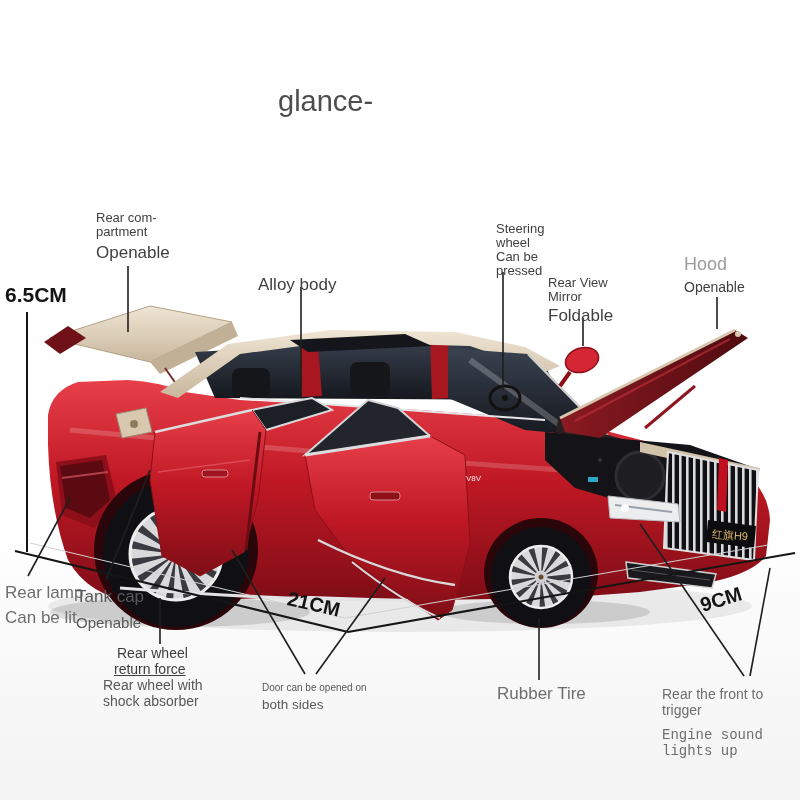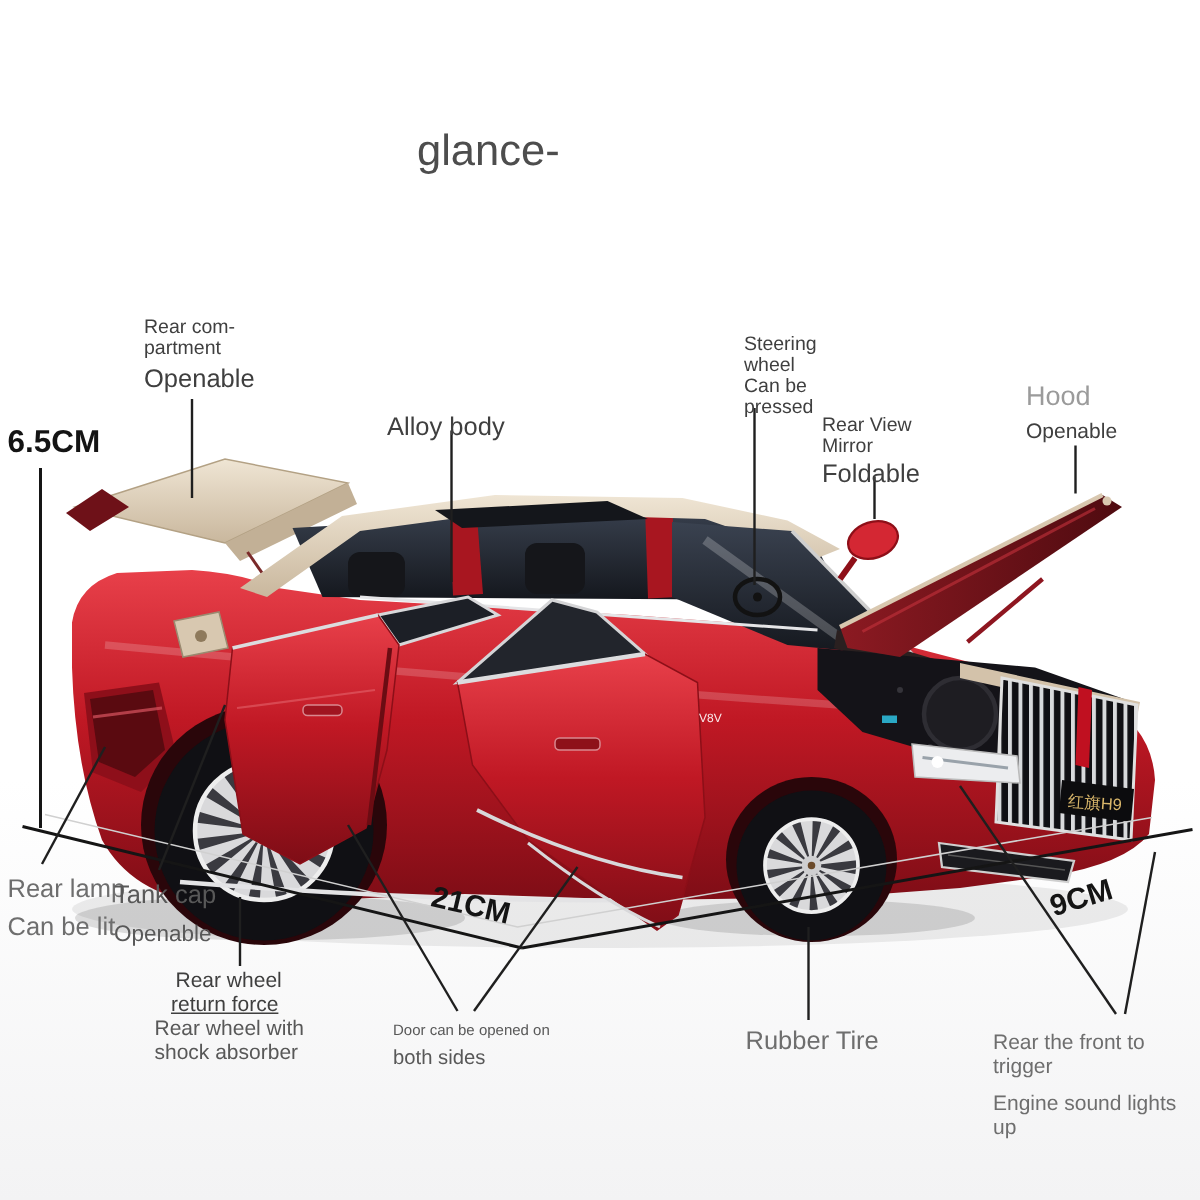--- a/index.html
+++ b/index.html
@@ -273,14 +273,14 @@
   <div style="font-size:10px;line-height:17px;">Door can be opened on</div>
   <div style="font-size:13.5px;line-height:17px;">both sides</div>
 </div>
 
 <div class="lbl" style="left:497px;top:684px;">
   <div class="b gray">Rubber Tire</div>
 </div>
 
 <div class="lbl gray" style="left:662px;top:686px;">
   <div class="s2">Rear the front to trigger</div>
-  <div class="s2" style="margin-top:9px;">Engine sound lights up</div>
+  <div class="s2" style="margin-top:9px;font-family:Liberation Mono, monospace;">Engine sound lights up</div>
 </div>
 
 </body></html>

